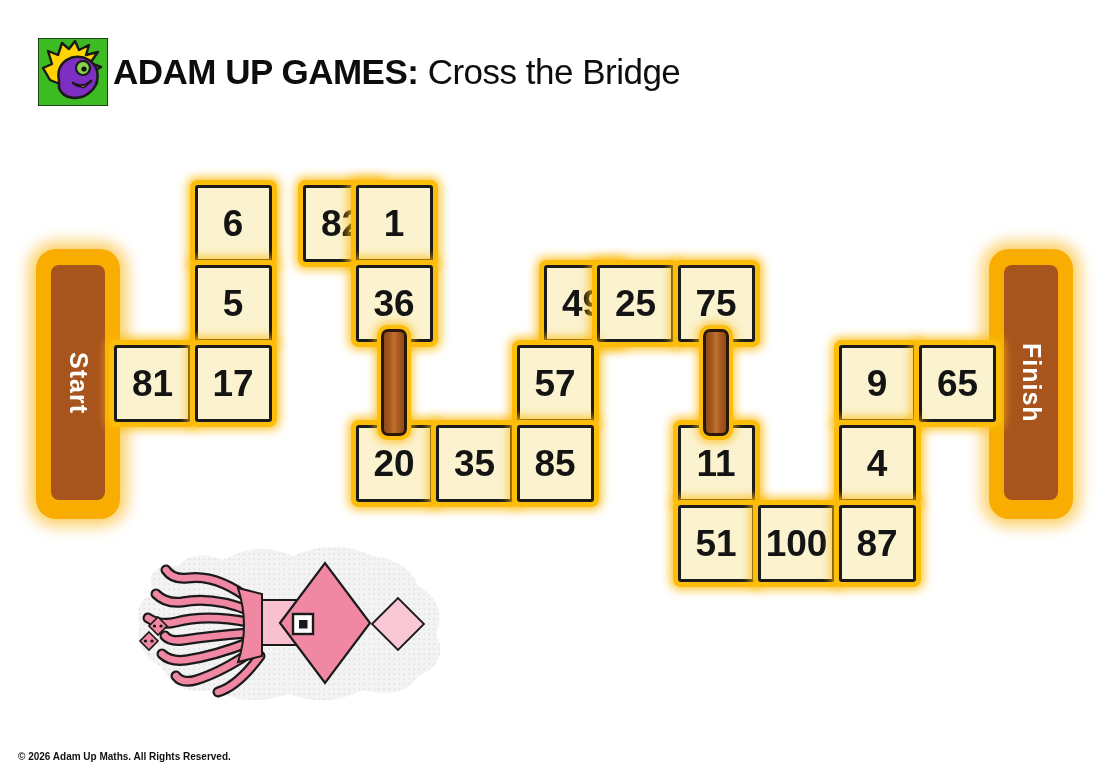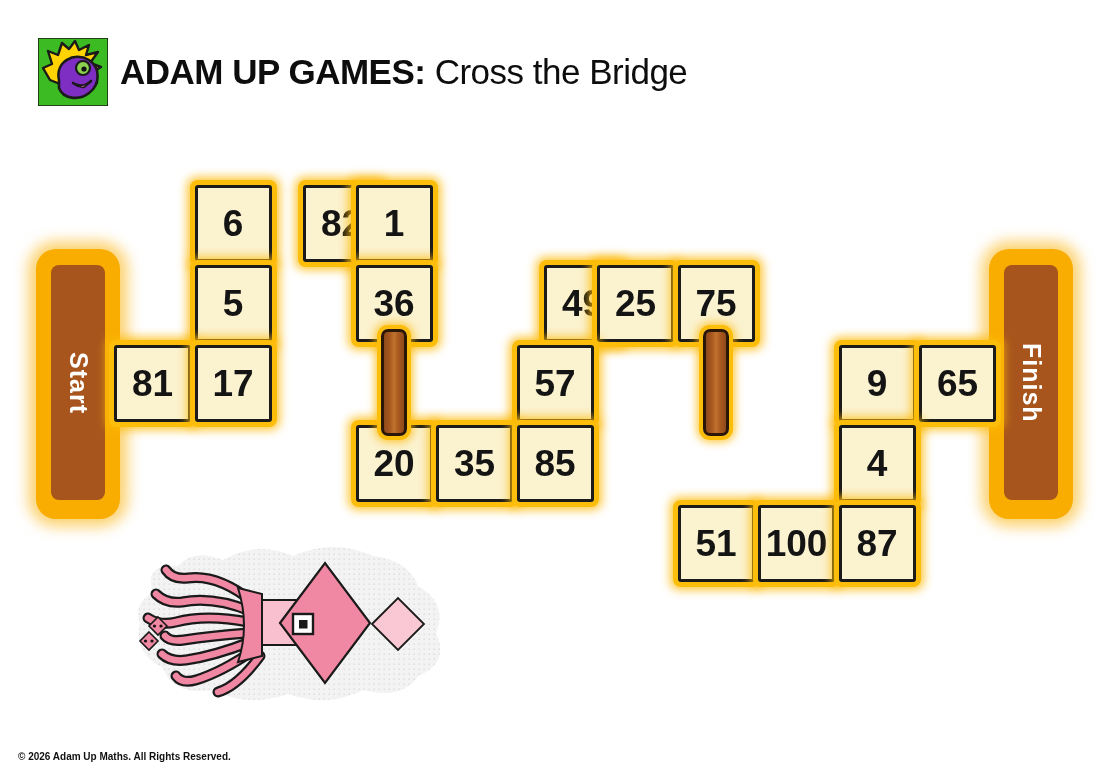--- a/index.html
+++ b/index.html
@@ -1,21 +1,21 @@
 <!DOCTYPE html>
 <html><head>
 <meta charset="utf-8">
 <style>
   html,body{margin:0;padding:0;}
   body{
     width:1111px;height:784px;position:relative;background:#ffffff;
     font-family:"Liberation Sans",sans-serif;overflow:hidden;
   }
   
-  .header{position:absolute;left:38px;top:38px;display:flex;align-items:center;gap:12px;}
+  .header{position:absolute;left:38px;top:38px;display:flex;align-items:center;gap:5px;}
   .logo{width:70px;height:68px;display:block;}
   .title{font-size:35px;color:#0d0d0d;white-space:nowrap;letter-spacing:-0.5px;}
   .title .brand{font-weight:800;}
   .title .rest{font-weight:400;}
   
   .board{position:absolute;left:0;top:0;width:1111px;height:784px;}
   .tile{
     position:absolute;width:77px;height:77px;box-sizing:border-box;
     background:#FBF2CF;border:3px solid #1b1b1b;border-radius:3px;
     display:flex;align-items:center;justify-content:center;
@@ -88,20 +88,21 @@
     <div class="tile" style="left: 597px; top: 265px;">25</div>
     <div class="tile" style="left: 677.5px; top: 265px;">75</div>
     <div class="tile" style="left: 114px; top: 345px;">81</div>
     <div class="tile" style="left: 194.5px; top: 345px;">17</div>
     <div class="tile" style="left: 516.5px; top: 345px;">57</div>
     <div class="tile" style="left: 838.5px; top: 345px;">9</div>
     <div class="tile" style="left: 919px; top: 345px;">65</div>
     <div class="tile" style="left: 355.5px; top: 425px;">20</div>
     <div class="tile" style="left: 436px; top: 425px;">35</div>
     <div class="tile" style="left: 516.5px; top: 425px;">85</div>
+    <div class="tile" style="left: 677.5px; top: 425px;">11</div>
     <div class="tile" style="left: 838.5px; top: 425px;">4</div>
     <div class="tile" style="left: 677.5px; top: 505px;">51</div>
     <div class="tile" style="left: 758px; top: 505px;">100</div>
     <div class="tile" style="left: 838.5px; top: 505px;">87</div>
     <div class="plank" style="left: 381px; top: 329px;"></div>
     <div class="plank" style="left: 703px; top: 329px;"></div>
   </div>
 
 <svg class="squid" viewBox="0 0 345 175">
   <defs>

